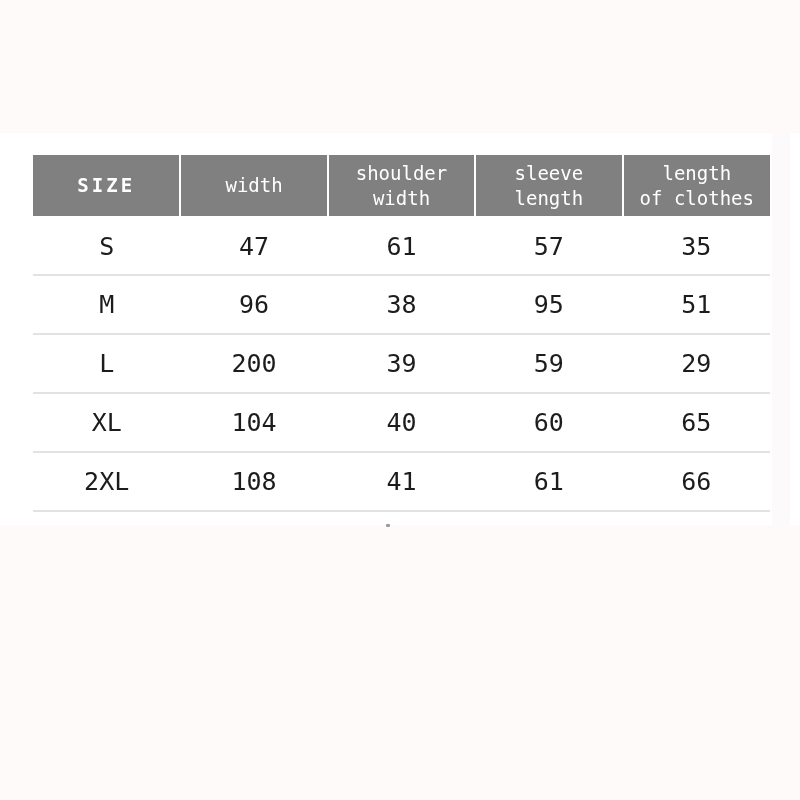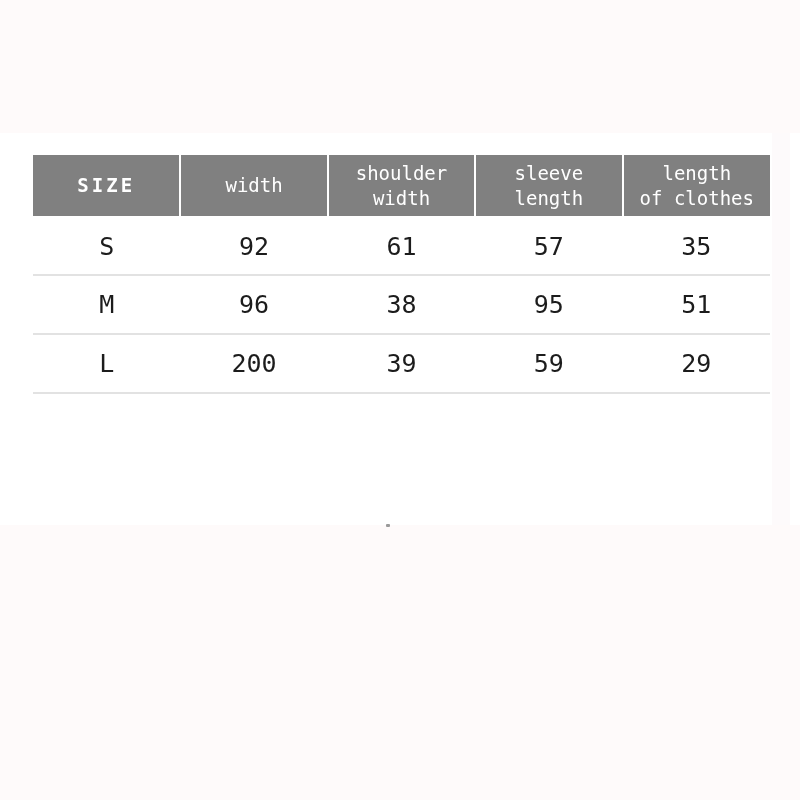--- a/index.html
+++ b/index.html
@@ -120,35 +120,49 @@
 width</th>
       <th>sleeve
 length</th>
       <th class="col-last">length
 of clothes</th>
     </tr>
   </thead>
   <tbody>
     <tr>
       <td>S</td>
-      <td>92</td>
+      <td>47</td>
       <td>61</td>
       <td>57</td>
       <td>35</td>
     </tr>
     <tr>
       <td>M</td>
       <td>96</td>
       <td>38</td>
       <td>95</td>
       <td>51</td>
     </tr>
     <tr>
       <td>L</td>
       <td>200</td>
       <td>39</td>
       <td>59</td>
       <td>29</td>
     </tr>
+    <tr>
+      <td>XL</td>
+      <td>104</td>
+      <td>40</td>
+      <td>60</td>
+      <td>65</td>
+    </tr>
+    <tr>
+      <td>2XL</td>
+      <td>108</td>
+      <td>41</td>
+      <td>61</td>
+      <td>66</td>
+    </tr>
   </tbody>
 </table>
 
 <div id="speck"></div>
 
 </body></html>

